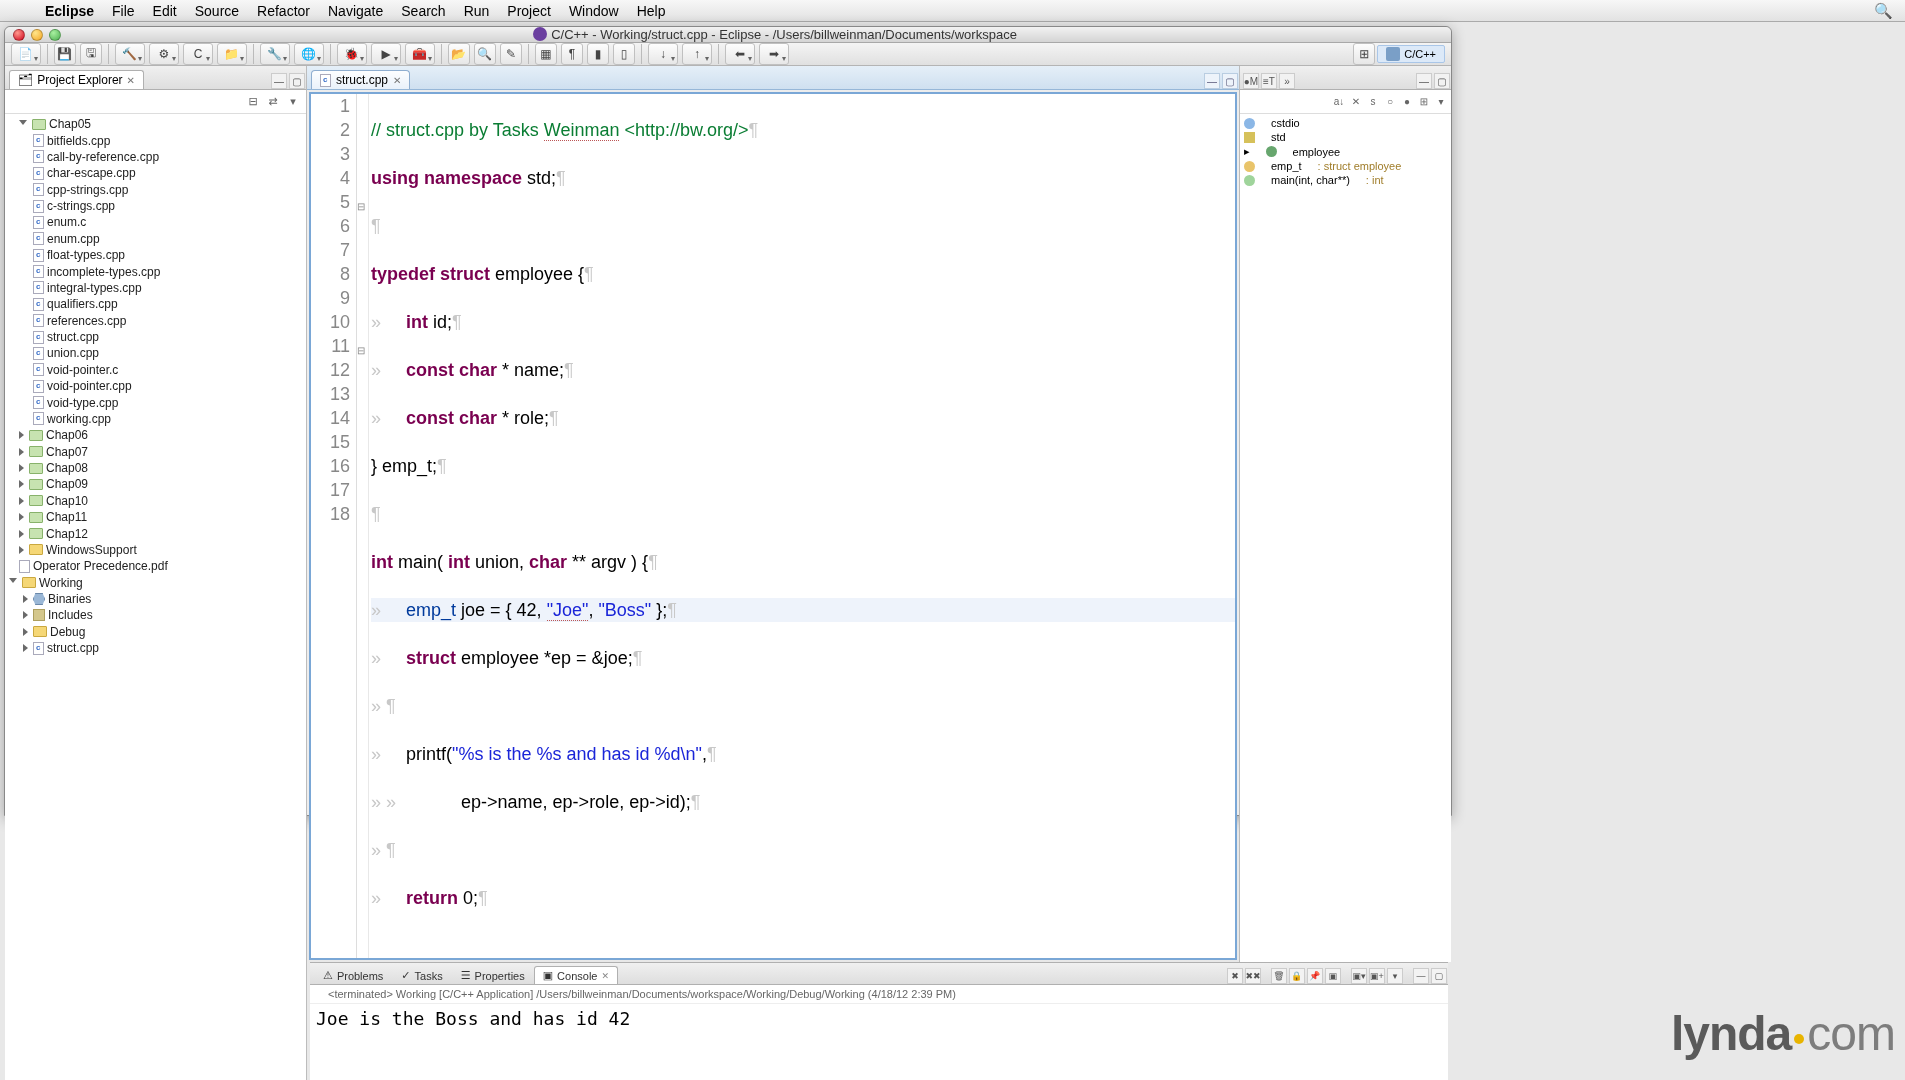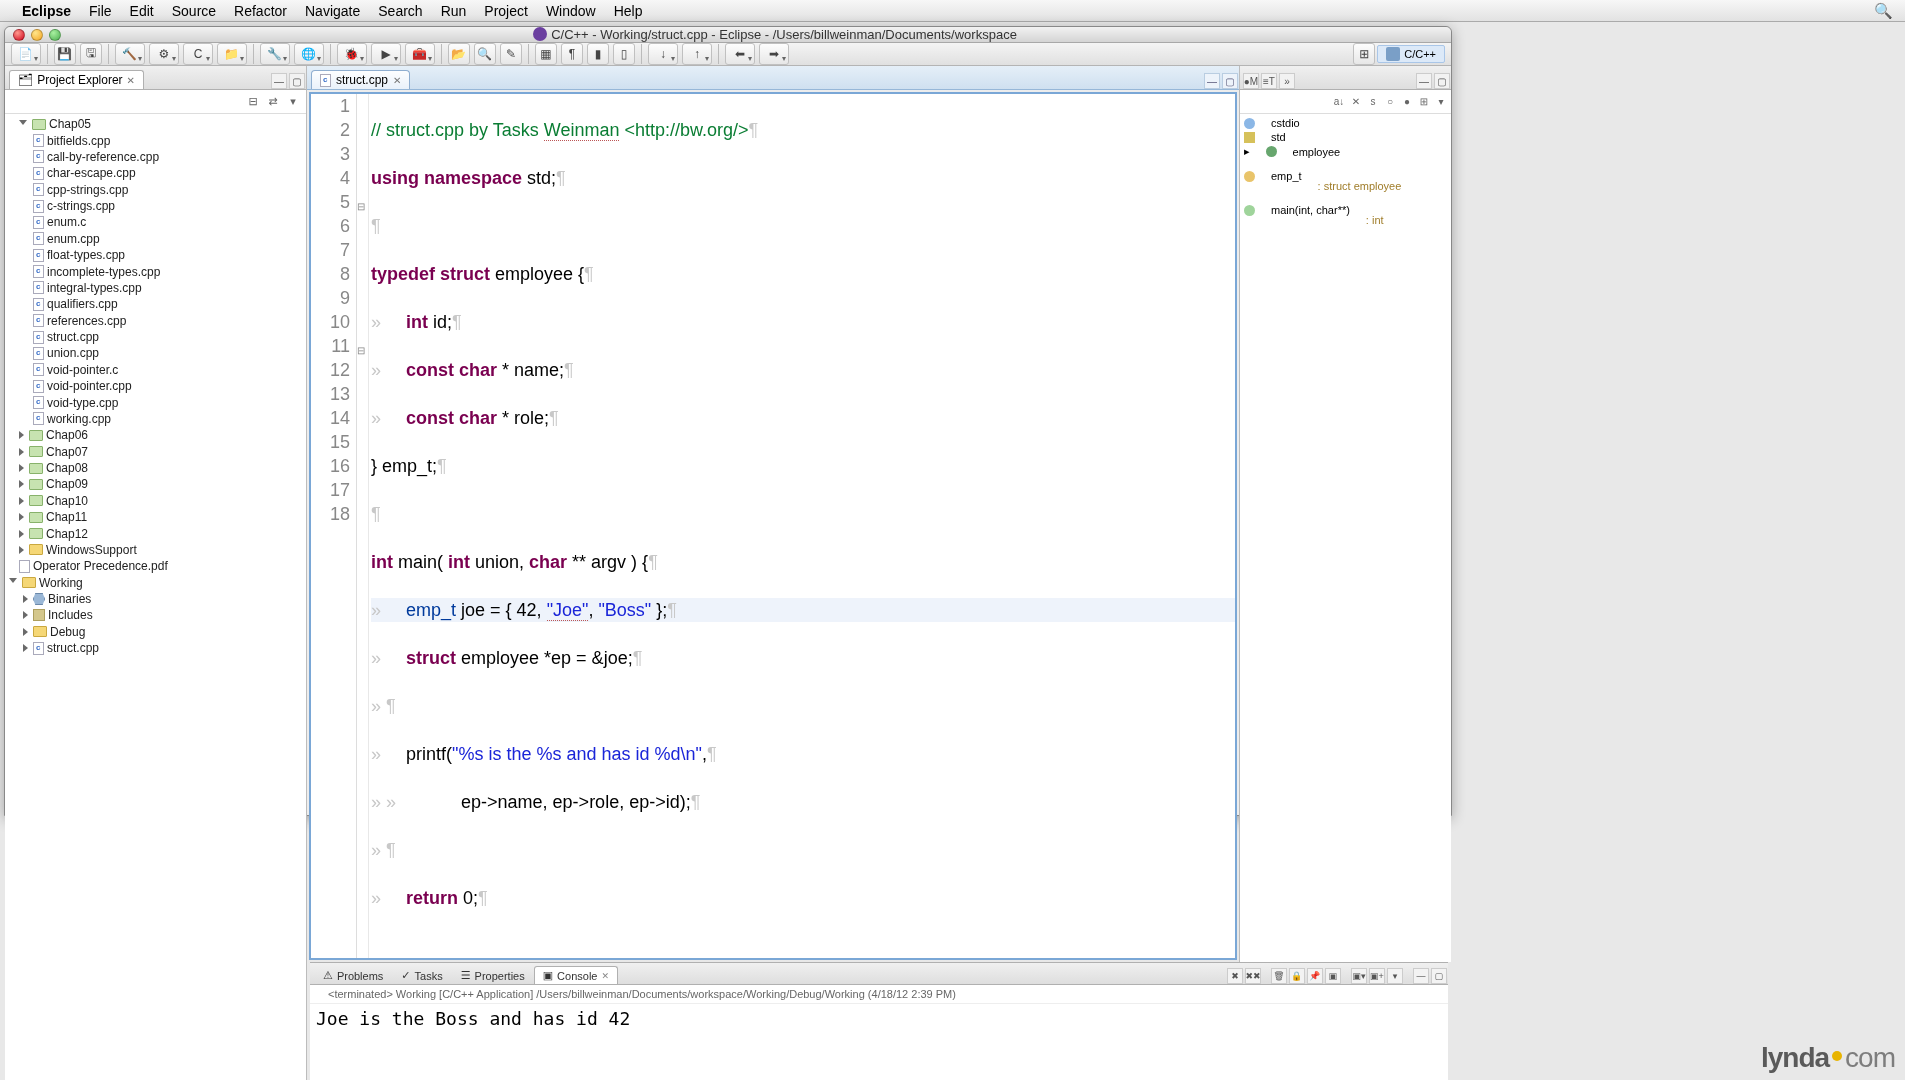--- a/index.html
+++ b/index.html
@@ -1,21 +1,21 @@
 <!DOCTYPE html>
 <html><head>
   <meta charset="utf-8">
   <style>
     * { margin: 0; padding: 0; box-sizing: border-box; font-family: "Lucida Grande", Helvetica, sans-serif; }
     body { background: #e8e8e8; width: 1905px; height: 1080px; overflow: hidden; }
 
     
     .menubar { height: 22px; background: linear-gradient(#f7f7f7, #e2e2e2); display: flex; align-items: center; padding: 0 12px; font-size: 14px; border-bottom: 1px solid #aaa; }
     .menubar .apple { font-size: 15px; margin-right: 10px; }
-    .menubar .appname { font-weight: bold; margin-right: 18px; }
+    .menubar .appname { font-weight: bold; margin-right: 18px; margin-left: 23px; }
     .menubar .menu-item { margin-right: 18px; cursor: default; }
     .menubar .spacer { flex: 1; }
     .menubar .search-icon { font-size: 15px; }
 
     
     .window { position: absolute; left: 4px; top: 26px; width: 1448px; height: 790px; background: #ededed; border: 1px solid #888; border-radius: 6px 6px 0 0; box-shadow: 0 3px 14px rgba(0,0,0,0.3); display: flex; flex-direction: column; }
     .titlebar { height: 24px; background: linear-gradient(#f2f2f2, #d4d4d4); border-radius: 6px 6px 0 0; display: flex; align-items: center; padding: 0 8px; border-bottom: 1px solid #a8a8a8; gap: 46px; }
     .traffic-lights { display: flex; gap: 6px; }
     .tl { width: 12px; height: 12px; border-radius: 50%; border: 1px solid rgba(0,0,0,0.25); }
     .tl.red { background: radial-gradient(circle at 35% 30%, #ff9a8e, #d0021b); }
@@ -92,35 +92,35 @@
     .outline-pane .otb{height:24px;border-bottom:1px solid #ddd;display:flex;justify-content:flex-end;align-items:center;padding-right:2px;gap:1px;}
     .outline-pane .otb .obtn{width:16px;height:16px;font-size:10px;color:#666;display:flex;align-items:center;justify-content:center;}
     .outline-list{flex:1;font-size:11px;padding:2px 4px;}
     .outline-list .oi{display:flex;align-items:center;gap:16px;padding:1px 0;white-space:nowrap;}
     .oi .ico{width:11px;height:11px;border-radius:50%;}
     .oi .ico.inc{background:#8bb7e6;}
     .oi .ico.ns{background:#d6c15a;border-radius:0;}
     .oi .ico.st{background:#67a66e;}
     .oi .ico.td{background:#e9c46a;}
     .oi .ico.fn{background:#9fd49b;}
-    .oi .ret{color:#a07d2a;margin-top:20px;}
+    .oi .ret{color:#a07d2a;}
 
     
     .bottom-panel{height:250px;border-top:1px solid #b0b0b0;background:#fff;display:flex;flex-direction:column;margin:0 3px 3px 3px;}
     .bp-tabs{height:22px;background:linear-gradient(#f0f0f0,#dedede);display:flex;align-items:flex-end;padding-left:4px;border-bottom:1px solid #b0b0b0;}
     .bp-tab{padding:2px 8px;font-size:11px;border:1px solid transparent;border-bottom:none;display:flex;align-items:center;gap:4px;color:#333;}
     .bp-tab.active{background:#fff;border-color:#b0b0b0;border-radius:3px 3px 0 0;}
     .bp-tab .x{font-size:9px;color:#888;}
     .bp-tabs .tflex{flex:1;}
     .bp-tabs .bpbtn{width:16px;height:16px;border:1px solid #ccc;background:#f3f3f3;margin:0 1px;font-size:9px;display:flex;align-items:center;justify-content:center;color:#555;}
     .bp-header{font-size:11px;color:#666;padding:3px 18px;border-bottom:1px solid #eee;}
     .bp-content{flex:1;padding:4px 6px;font-family:Menlo,Monaco,monospace;font-size:18px;color:#000;white-space:pre;}
 
     
-    .watermark{position:absolute;right:10px;bottom:6px;font-size:28px;color:#7d7d7d;font-family:Arial,Helvetica,sans-serif;letter-spacing:-1px;}
+    .watermark{position:absolute;right:10px;bottom:19px;font-size:48px;color:#7d7d7d;font-family:Arial,Helvetica,sans-serif;letter-spacing:-1px;}
     .watermark .b{font-weight:bold;color:#5a5a5a;}
     .watermark .dot{display:inline-block;width:10px;height:10px;background:#e8b400;border-radius:50%;margin:0 3px;vertical-align:6px;}
   </style>
 </head>
 <body>
 
 <div class="menubar">
   <span class="apple"></span>
   <span class="appname">Eclipse</span>
   <span class="menu-item">File</span>

